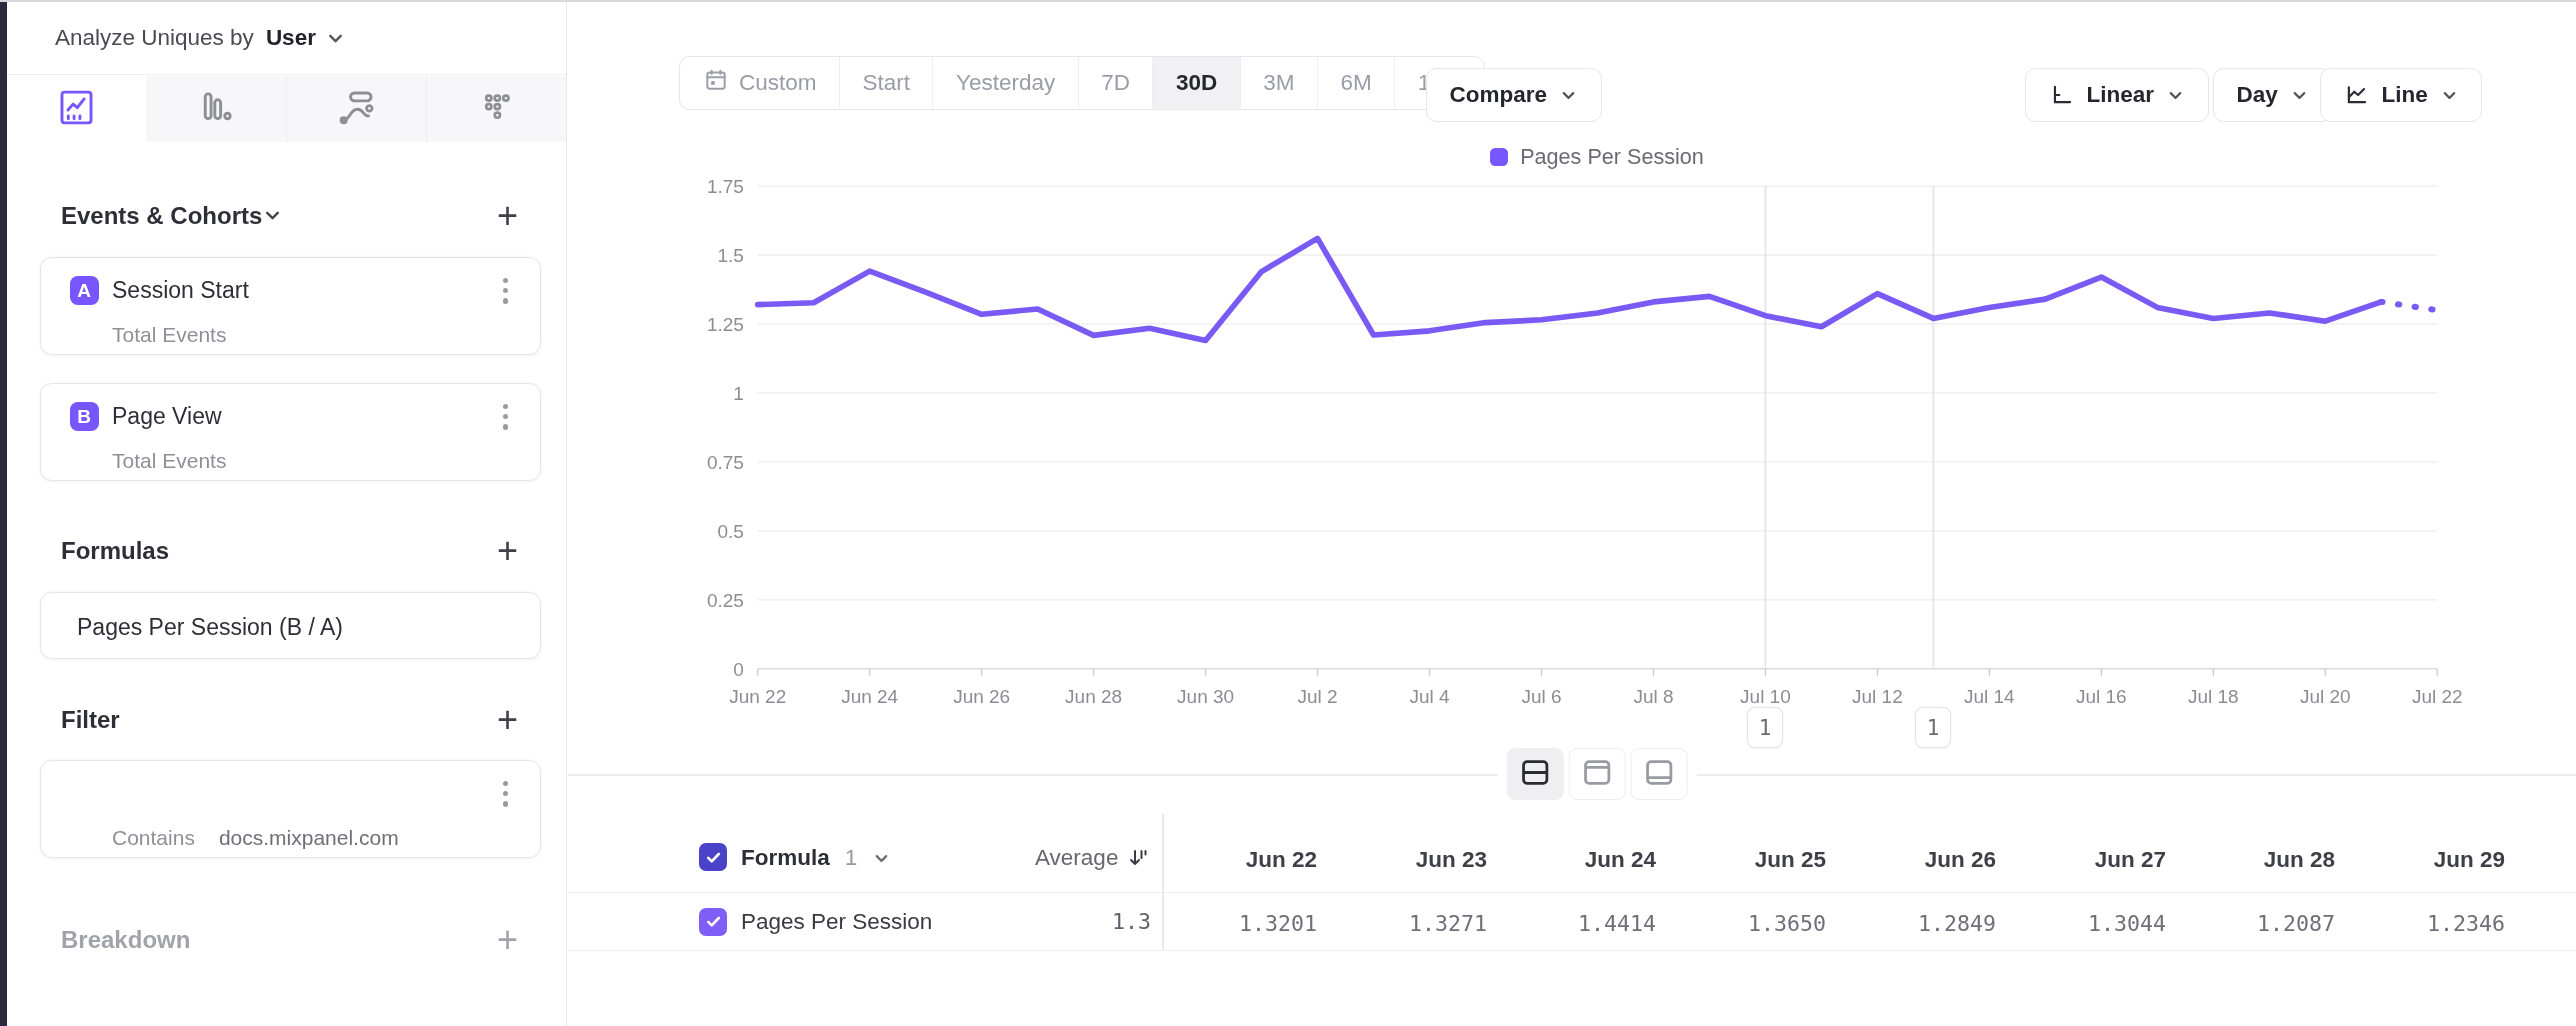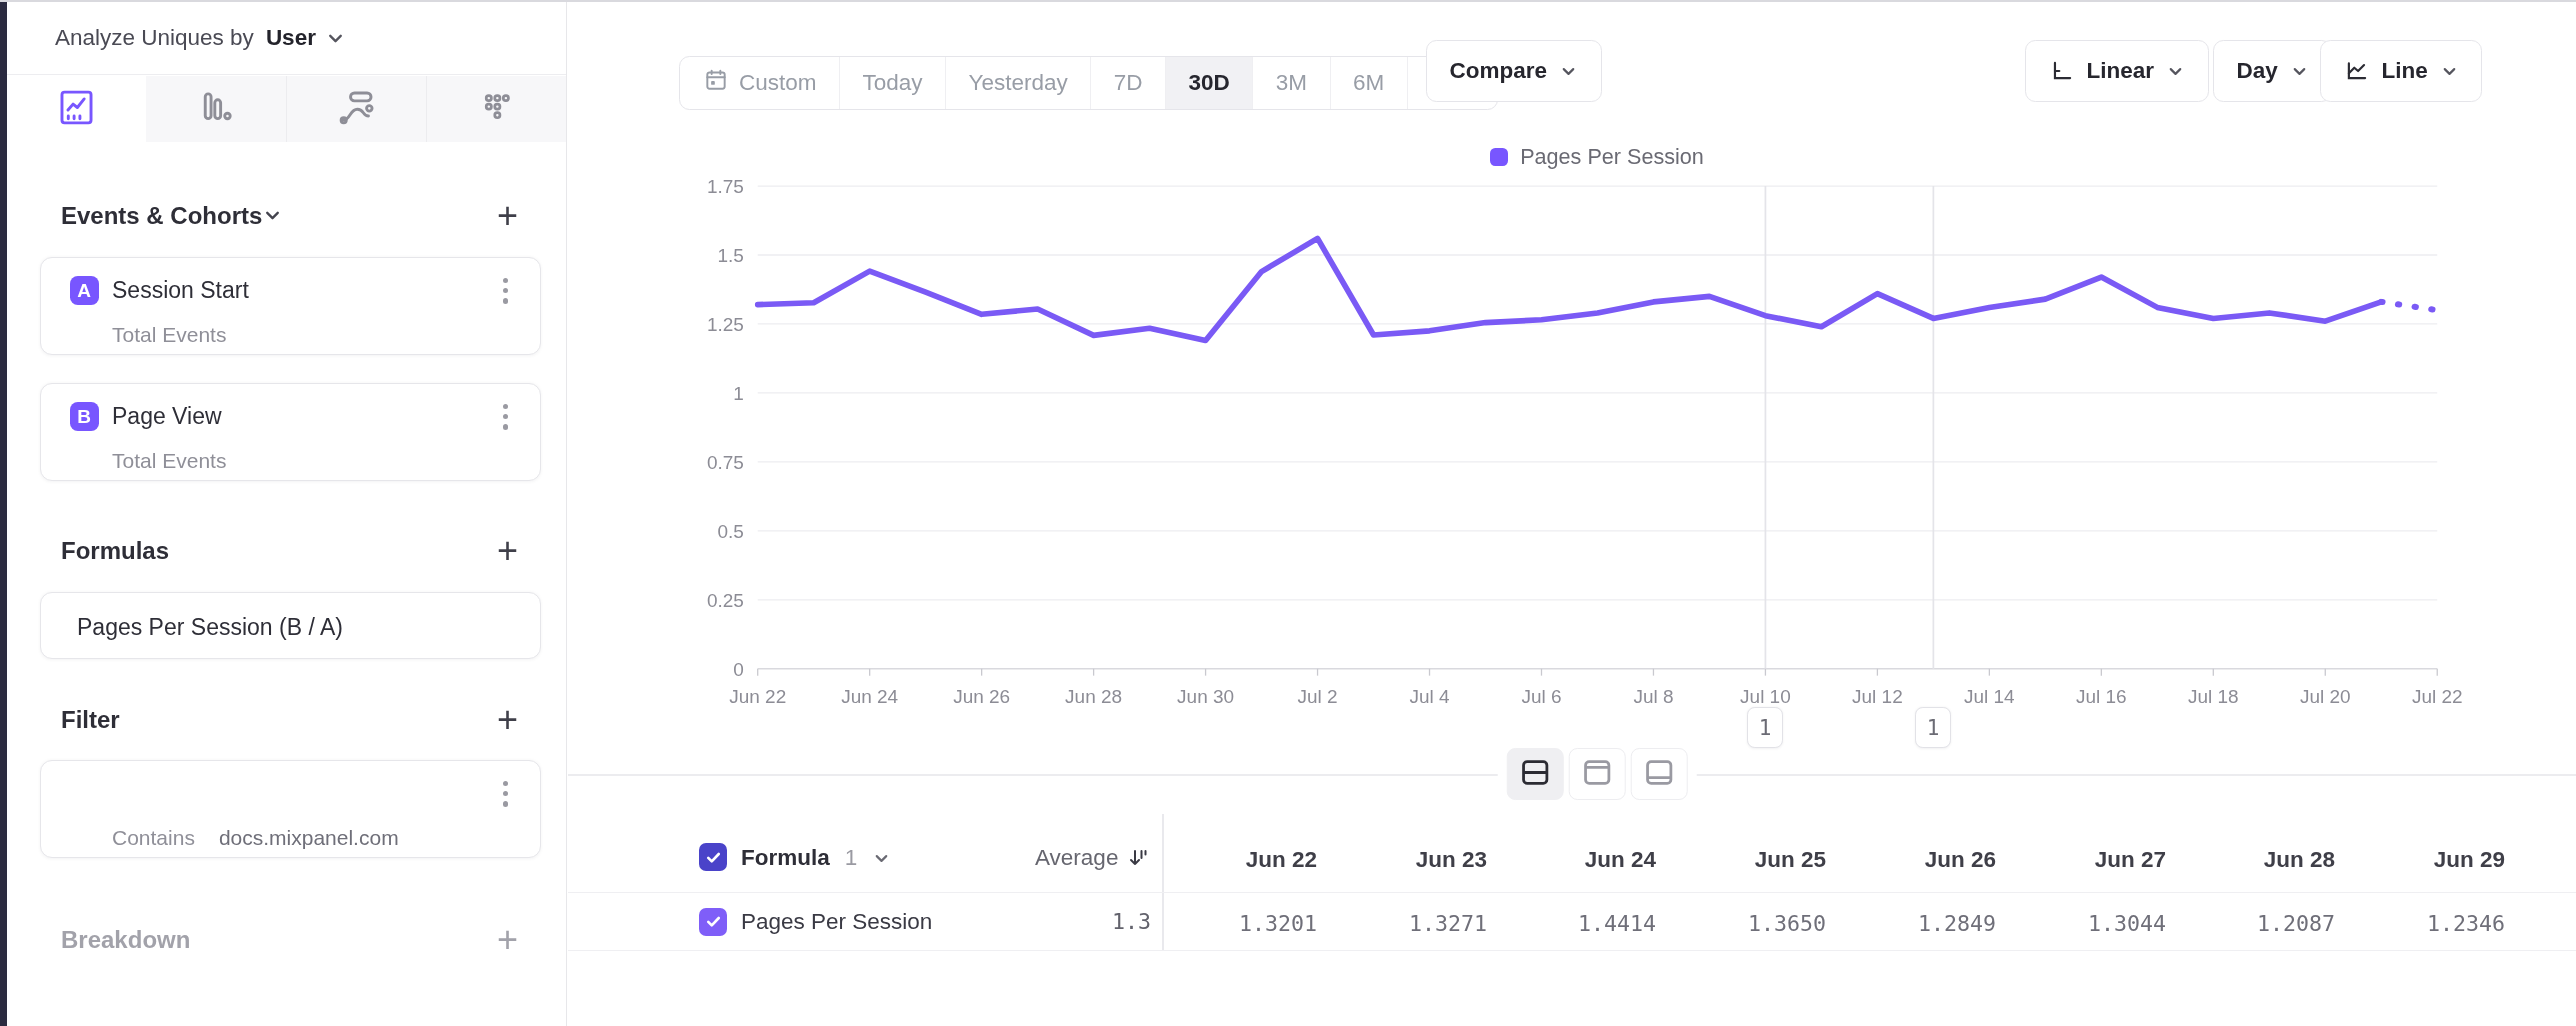--- a/index.html
+++ b/index.html
@@ -28,21 +28,21 @@
   .badge { position:absolute; left:28.5px; width:29px; height:29px; border-radius:7.8px; color:#fff; font-size:19px; font-weight:700; display:flex; align-items:center; justify-content:center; }
   .card-title { position:absolute; left:71px; font-size:23px; font-weight:400; color:#2e2e37; white-space:nowrap; }
   .sub { font-size:21px; color:#8f8f98; }
   .sub-val { font-size:21px; color:#6f6f79; margin-left:24px; }
   .kebab { position:absolute; right:15.5px; top:8.6px; width:38px; height:48px; display:flex; flex-direction:column; align-items:center; justify-content:center; gap:5.2px; cursor:pointer; background:none; border:none; }
   .kebab i { width:5.2px; height:5.2px; border-radius:50%; background:#9a9aa2; display:block; }
   .aa { font-family:"Liberation Sans",sans-serif; font-size:22.5px; font-weight:700; }
 
   
   .main { position:absolute; left:568px; top:0; width:2008px; height:1026px; background:#fff; }
-  .btn { position:absolute; top:38px; height:62px; display:flex; align-items:center; gap:12px; padding:0 22.5px; font-size:22.5px; font-weight:700; color:#26262e; background:#fff; border:1.7px solid #e5e5ea; border-radius:10.4px; cursor:pointer; font-family:inherit; }
+  .btn { position:absolute; top:66px; height:54px; display:flex; align-items:center; gap:12px; padding:0 22.5px; font-size:22.5px; font-weight:700; color:#26262e; background:#fff; border:1.7px solid #e5e5ea; border-radius:10.4px; cursor:pointer; font-family:inherit; }
   .chevc { color:#7a7a84; display:flex; }
   .ranges { position:absolute; left:111px; top:54px; height:54px; display:flex; border:1.7px solid #e5e5ea; border-radius:10.4px; background:#fff; overflow:hidden; }
   .seg { display:flex; align-items:center; gap:10.4px; padding:0 22.5px; font-size:22.5px; color:#989da6; border-left:1.7px solid #efeff2; cursor:pointer; white-space:nowrap; background:none; font-family:inherit; border-top:none;border-bottom:none;border-right:none; }
   .seg:first-child { border-left:none; }
   .seg.active { background:#f1f1f4; color:#26262e; font-weight:700; }
 
   .chart-wrap { position:absolute; left:0; top:121px; width:2008px; height:658px; }
   .legend { position:absolute; left:189px; top:21px; width:1680px; display:flex; justify-content:center; align-items:center; gap:12px; }
   .legend .sw { width:18px; height:18px; border-radius:5.2px; }
   .legend .lt { font-size:21.6px; color:#6a6a73; }
@@ -203,21 +203,21 @@
 
     <div class="ranges" id="ranges">
         <button class="seg">
           <span><svg width="26" height="26" viewBox="0 0 24 24">
               <rect x="4" y="5" width="16" height="15" rx="2" fill="none" stroke="#989da6" stroke-width="1.8"></rect>
               <path d="M8 3.5v3M16 3.5v3M4 9.5h16" stroke="#989da6" stroke-width="1.8" stroke-linecap="round"></path>
               <rect x="7.5" y="13" width="3.4" height="3.4" rx="0.8" fill="#989da6"></rect>
             </svg></span>
           <span>Custom</span>
         </button>
-        <button class="seg">Today</button>
+        <button class="seg">Start</button>
         <button class="seg">Yesterday</button>
         <button class="seg">7D</button>
         <button class="seg active">30D</button>
         <button class="seg">3M</button>
         <button class="seg">6M</button>
         <button class="seg">12M</button>
       </div>
 
     <button class="btn" style="left:858px">
       <span>Compare</span>

